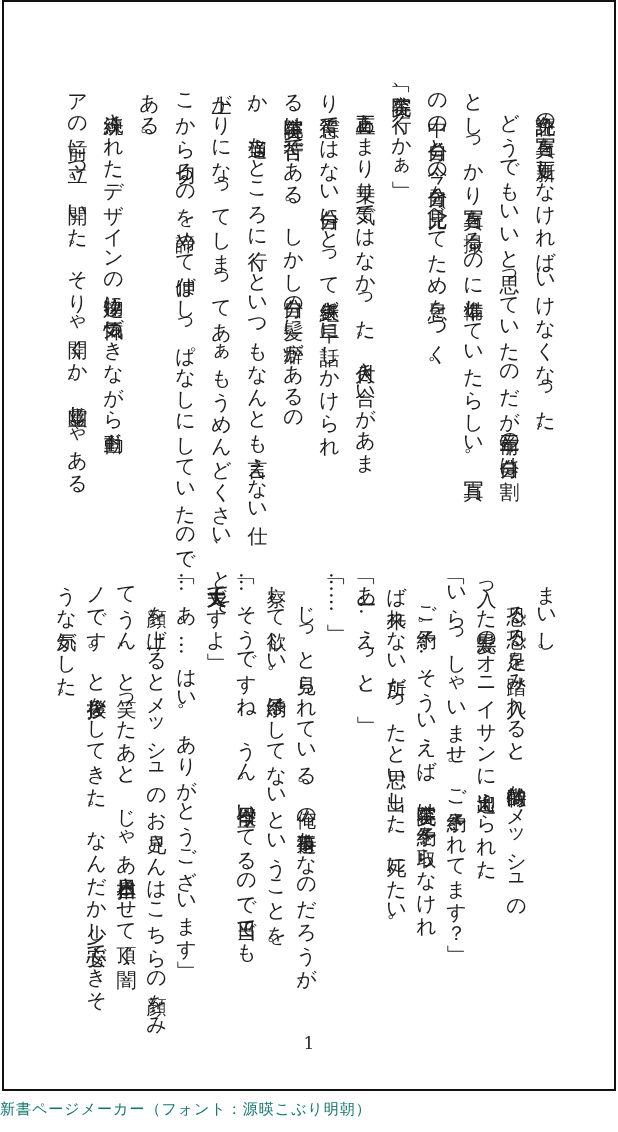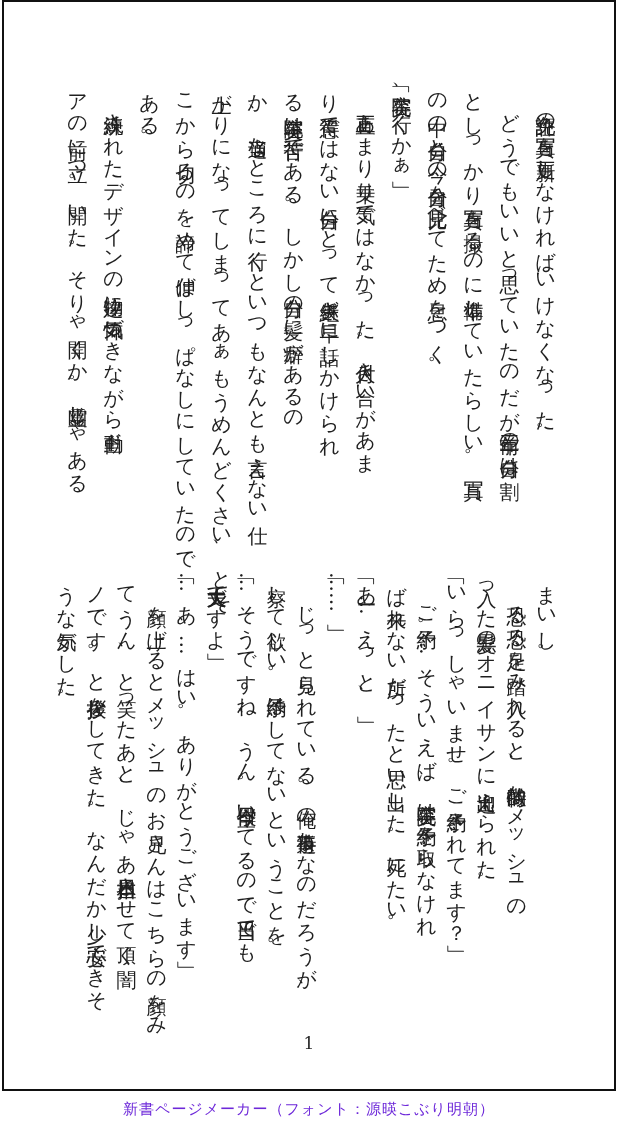--- a/index.html
+++ b/index.html
@@ -25,21 +25,21 @@
   .vblock.top{top:78px;right:50px;height:486px;}
   .vblock.top .line{line-height:36px;}
   .vblock.bottom{top:570px;right:52px;height:486px;}
   .vblock.bottom .line{line-height:30px;}
   .page-number{
     position:absolute;left:0;right:0;top:1031px;
     text-align:center;font-size:17px;color:#1f1f1f;
   }
   .footer-caption{
     position:absolute;left:0;right:0;top:1100px;
-    text-align:center;font-size:15px;color:#6d28d9;
+    text-align:left;font-size:15px;color:#0f766e;
     letter-spacing:1px;
   }
 </style>
 </head>
 <body>
 
 <div class="page">
 
   <div class="vblock top">
     <div class="line">　免許証の写真を更新しなければいけなくなった。</div>

